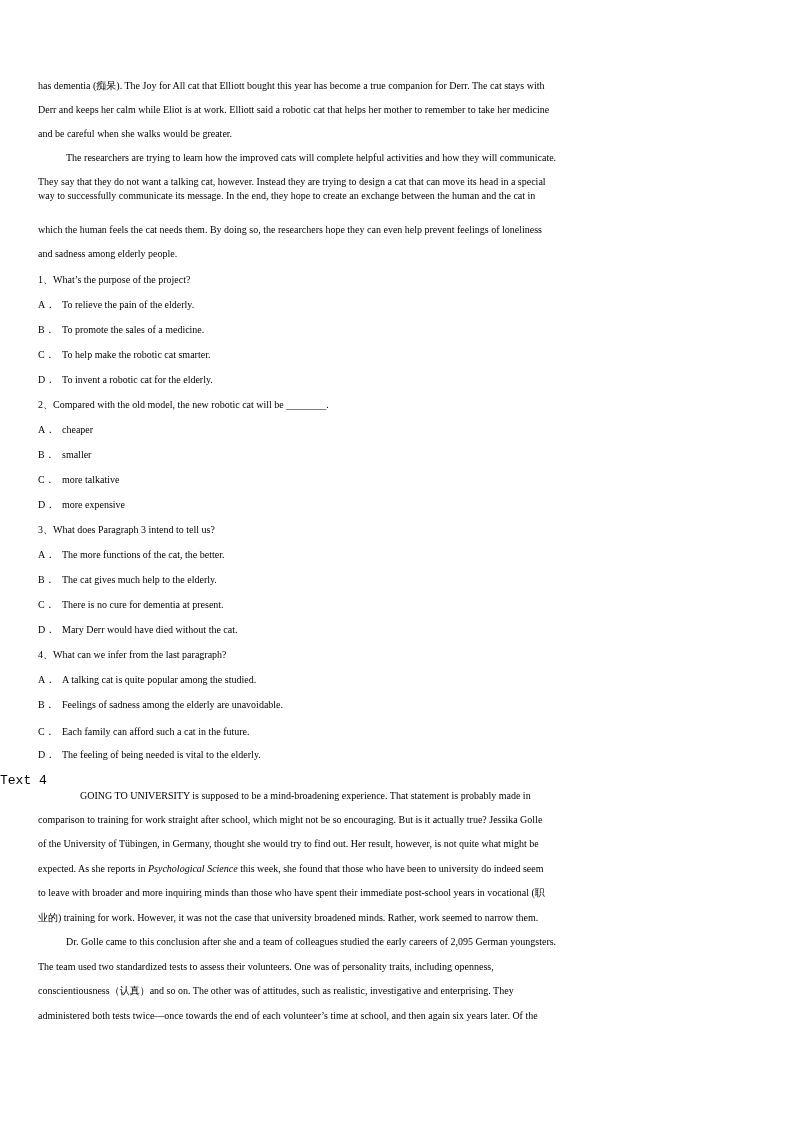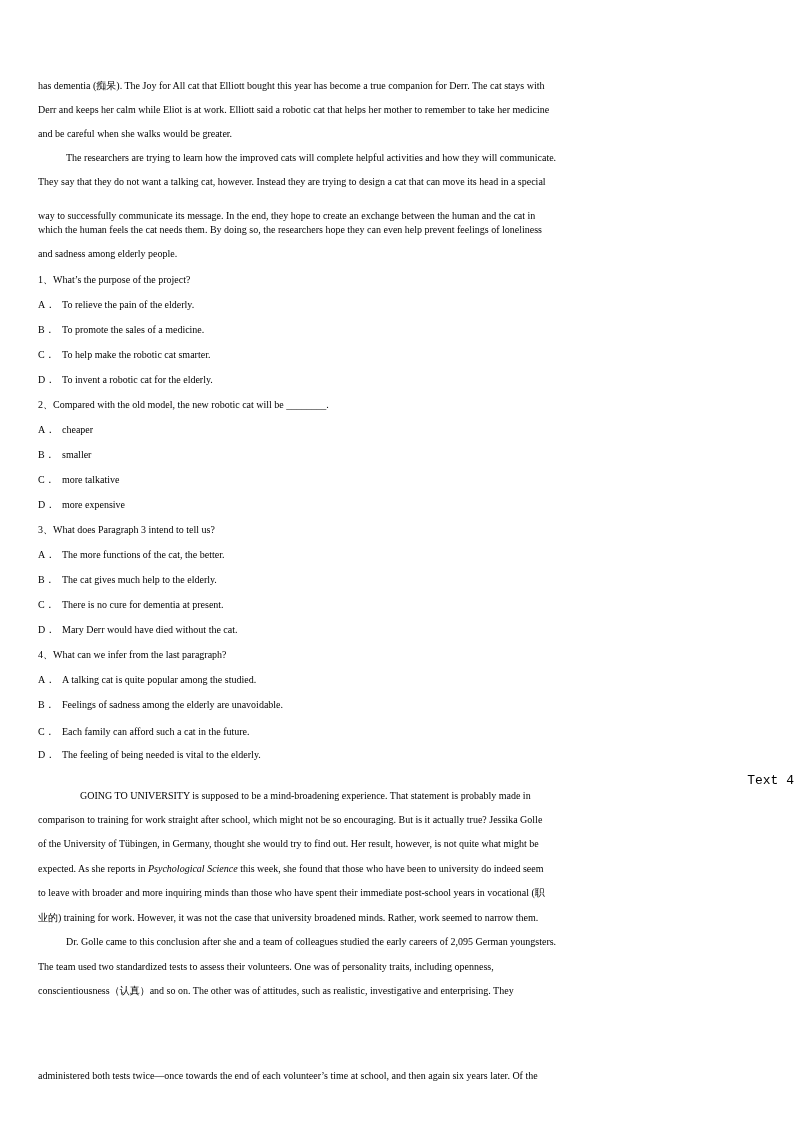--- a/index.html
+++ b/index.html
@@ -1,38 +1,38 @@
 <!DOCTYPE html>
 <html><head>
 <meta charset="utf-8">
 <style>
   html, body { margin: 0; padding: 0; background: #ffffff; }
   body { width: 794px; height: 1123px; position: relative; overflow: hidden;
          font-family: "Liberation Serif", "DejaVu Serif", serif; color: #000; }
   .page { position: absolute; left: 0; top: 0; width: 794px; height: 1123px; background: #fff; }
   .ln { position: absolute; left: 38px; white-space: nowrap; font-size: 10px; line-height: 16px; }
   .ind { left: 66px; }
-  .heading { position: absolute; left: 0; width: 794px; text-align: right;
+  .heading { position: absolute; left: 0; width: 794px; text-align: left;
              font-family: "Liberation Mono", "DejaVu Sans Mono", monospace; font-size: 13px; line-height: 15px; }
   .opt-letter { display: inline-block; width: 24px; }
   .q-num { display: inline-block; }
   em { font-style: italic; }
 </style>
 </head>
 <body>
 
 <div class="page">
 
   <div class="ln" style="top:78px">has dementia (痴呆). The Joy for All cat that Elliott bought this year has become a true companion for Derr. The cat stays with</div>
   <div class="ln" style="top:102px">Derr and keeps her calm while Eliot is at work. Elliott said a robotic cat that helps her mother to remember to take her medicine</div>
   <div class="ln" style="top:126px">and be careful when she walks would be greater.</div>
 
   <div class="ln ind" style="top:150px">The researchers are trying to learn how the improved cats will complete helpful activities and how they will communicate.</div>
   <div class="ln" style="top:174px">They say that they do not want a talking cat, however. Instead they are trying to design a cat that can move its head in a special</div>
-  <div class="ln" style="top:208px">way to successfully communicate its message. In the end, they hope to create an exchange between the human and the cat in</div>
+  <div class="ln" style="top:188px">way to successfully communicate its message. In the end, they hope to create an exchange between the human and the cat in</div>
   <div class="ln" style="top:222px">which the human feels the cat needs them. By doing so, the researchers hope they can even help prevent feelings of loneliness</div>
   <div class="ln" style="top:246px">and sadness among elderly people.</div>
 
   <div class="ln" style="top:272px">
     <span class="q-num">1、</span><span>What’s the purpose of the project?</span>
   </div>
   <div class="ln" style="top:297px"><span class="opt-letter">A．</span><span>To relieve the pain of the elderly.</span></div>
   <div class="ln" style="top:322px"><span class="opt-letter">B．</span><span>To promote the sales of a medicine.</span></div>
   <div class="ln" style="top:347px"><span class="opt-letter">C．</span><span>To help make the robotic cat smarter.</span></div>
   <div class="ln" style="top:372px"><span class="opt-letter">D．</span><span>To invent a robotic cat for the elderly.</span></div>
@@ -66,15 +66,15 @@
   <div class="ln" style="top:788px; left:80px">GOING TO UNIVERSITY is supposed to be a mind-broadening experience. That statement is probably made in</div>
   <div class="ln" style="top:836px">of the University of Tübingen, in Germany, thought she would try to find out. Her result, however, is not quite what might be</div>
   <div class="ln" style="top:812px">comparison to training for work straight after school, which might not be so encouraging. But is it actually true? Jessika Golle</div>
   <div class="ln" style="top:885px">to leave with broader and more inquiring minds than those who have spent their immediate post-school years in vocational (职</div>
   <div class="ln" style="top:861px"><span>expected. As she reports in </span><em>Psychological Science</em><span> this week, she found that those who have been to university do indeed seem</span></div>
   <div class="ln" style="top:910px">业的) training for work. However, it was not the case that university broadened minds. Rather, work seemed to narrow them.</div>
 
   <div class="ln ind" style="top:934px">Dr. Golle came to this conclusion after she and a team of colleagues studied the early careers of 2,095 German youngsters.</div>
   <div class="ln" style="top:959px">The team used two standardized tests to assess their volunteers. One was of personality traits, including openness,</div>
   <div class="ln" style="top:983px">conscientiousness（认真）and so on. The other was of attitudes, such as realistic, investigative and enterprising. They</div>
-  <div class="ln" style="top:1068px">administered both tests twice—once towards the end of each volunteer’s time at school, and then again six years later. Of the</div>
+  <div class="ln" style="top:1008px">administered both tests twice—once towards the end of each volunteer’s time at school, and then again six years later. Of the</div>
 
 </div>
 
 </body></html>

